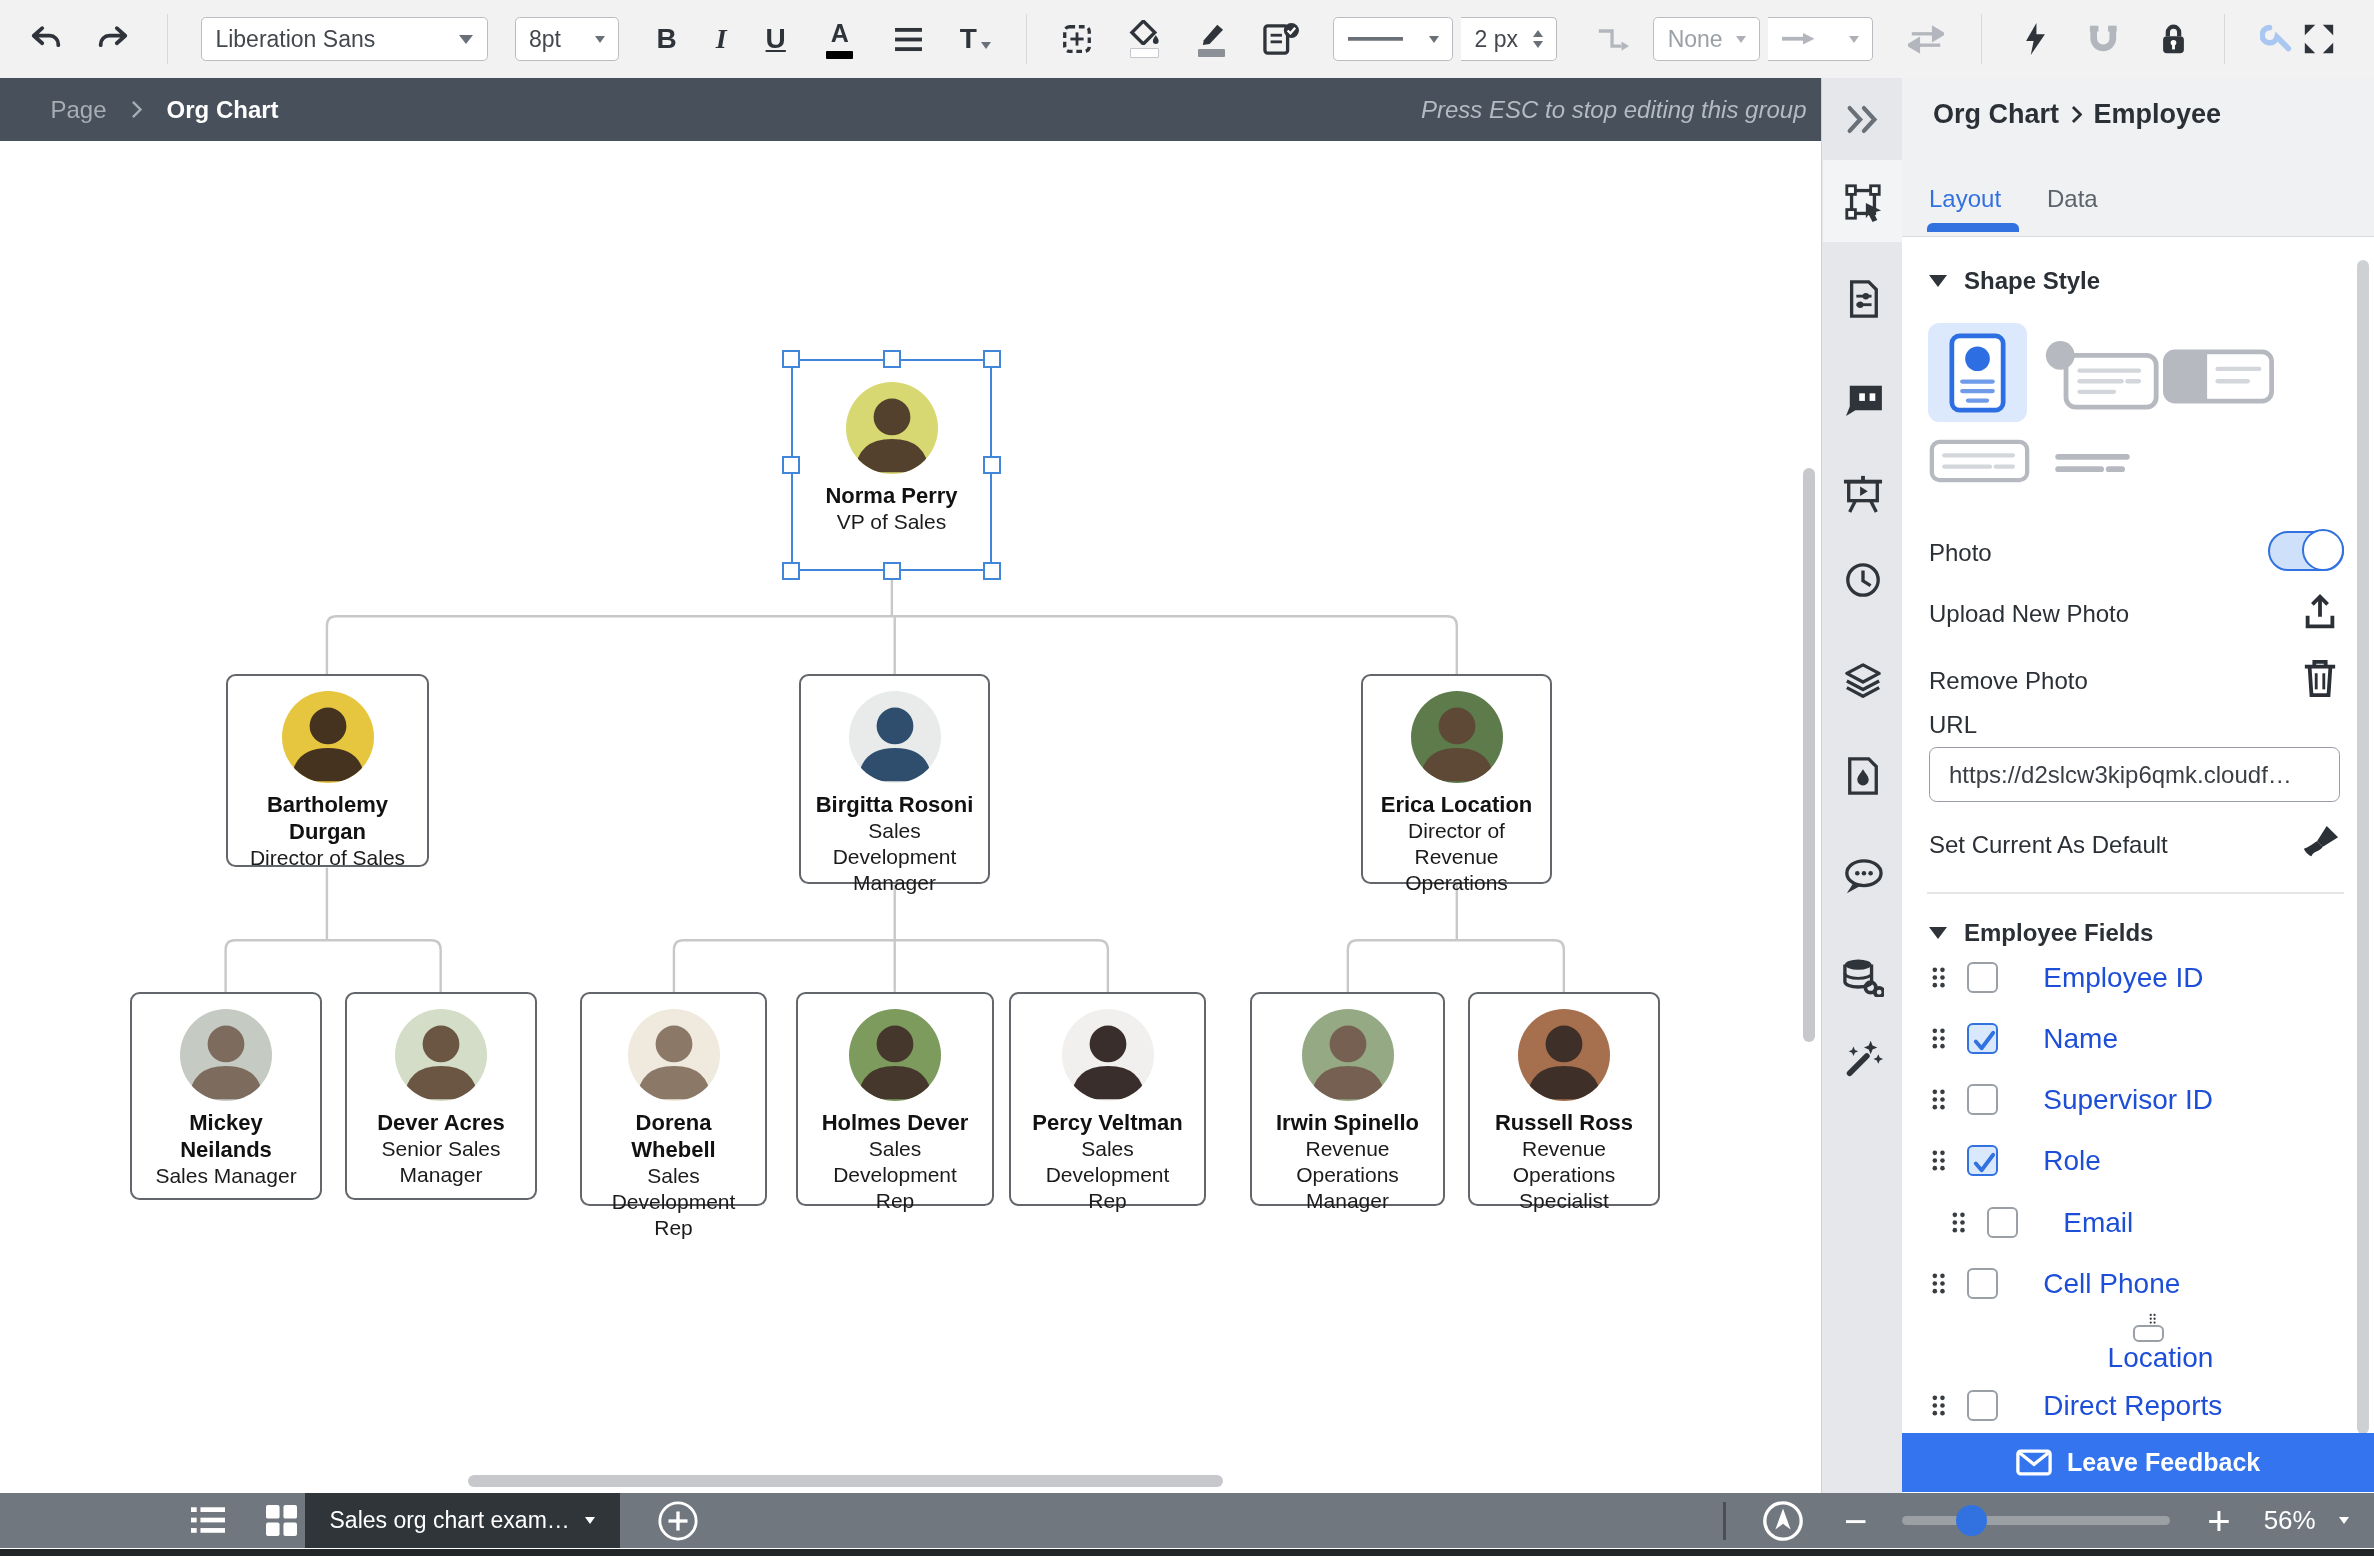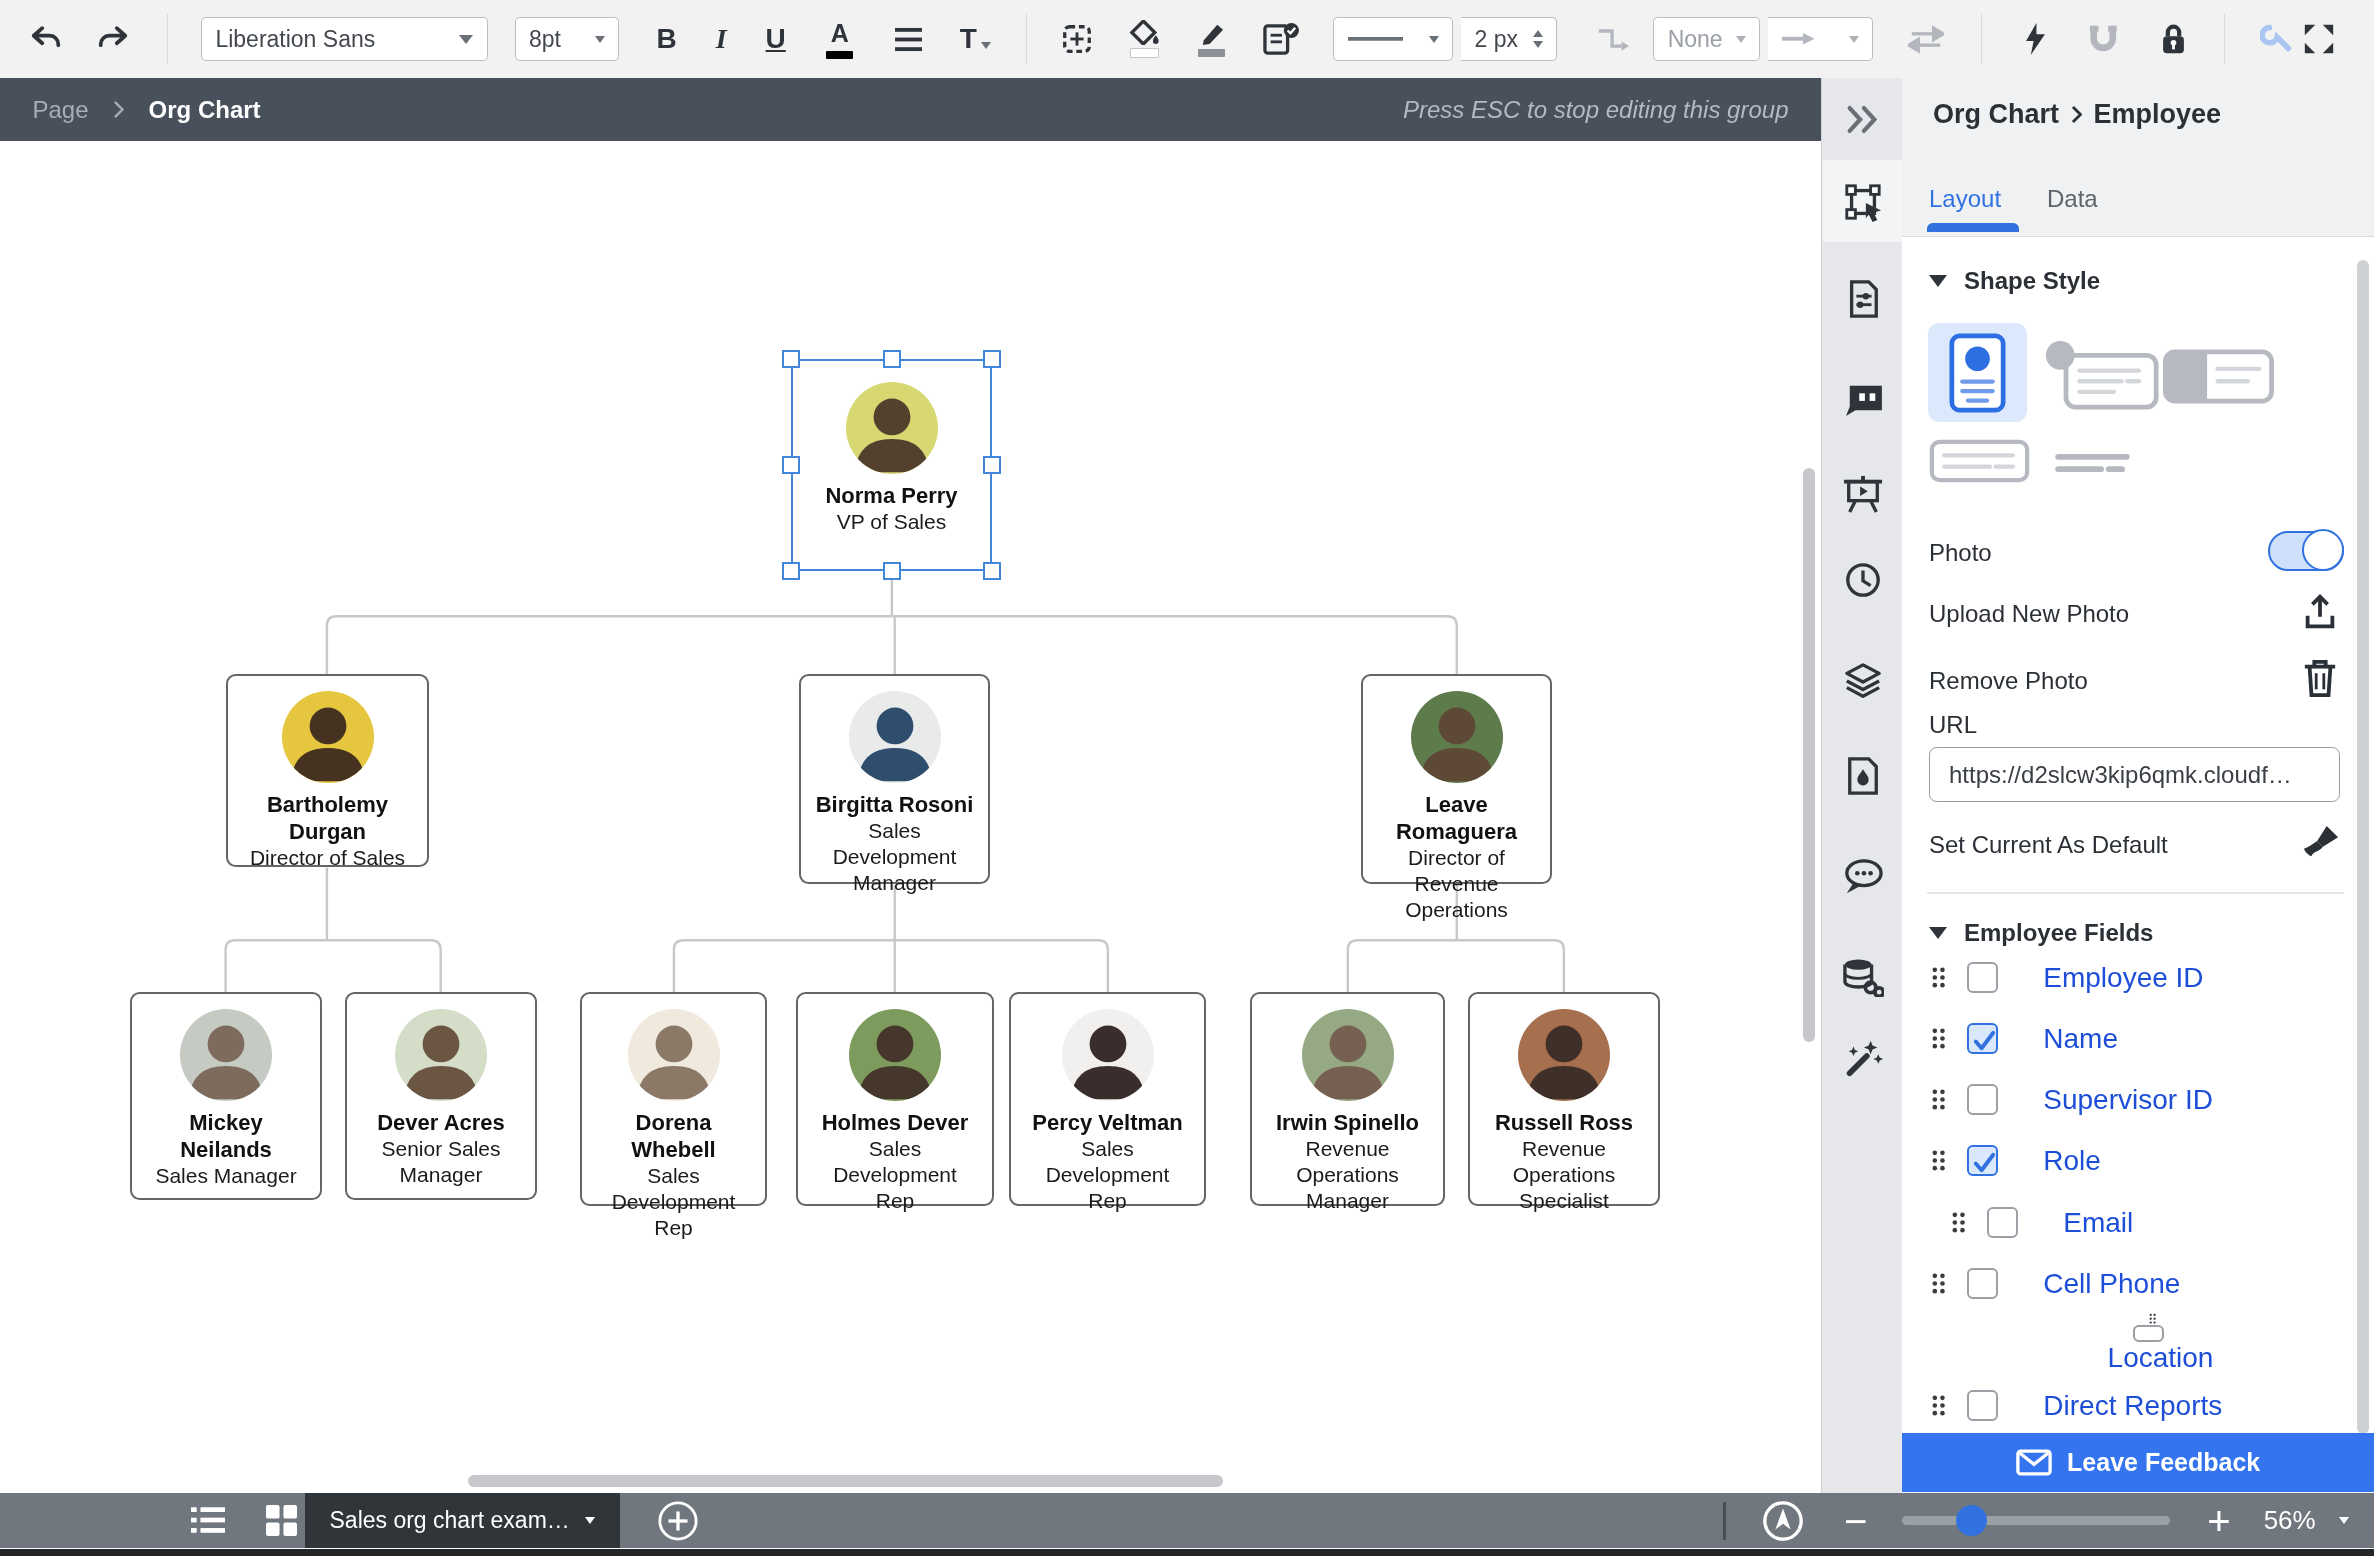--- a/index.html
+++ b/index.html
@@ -15,21 +15,21 @@
   .selbox{background:#fff;border:1.9px solid #b9bcc1;border-radius:4.8px;height:44px;display:flex;align-items:center;
           padding:0 13.4px;color:#43484e;font-size:23px;box-sizing:border-box;}
   .caret{width:0;height:0;border-left:7.6px solid transparent;border-right:7.6px solid transparent;border-top:9.6px solid #6a7077;}
   .caret.sm{border-left-width:5.7px;border-right-width:5.7px;border-top-width:7.6px;}
   .caret.up{border-top:none;border-bottom:7.6px solid #6a7077;border-left-width:5.7px;border-right-width:5.7px;}
   .caret.white{border-top-color:#fff;}
   .glyph{font-size:28px;font-weight:bold;color:#2f343a;}
   .swatch{height:8.6px;width:27px;margin-top:2.9px;border-radius:1px;}
 
   
-  #crumbbar{left:0;top:78px;width:1821px;height:63px;background:#47505b;display:flex;align-items:center;color:#fff;}
+  #crumbbar{left:0;top:78px;width:1821px;height:63px;background:#47505b;display:flex;align-items:center;color:#fff;padding-left:18px;}
   #crumb-page{color:#a7adb4;font-size:24px;margin-left:32.5px;}
   #crumb-group{color:#fff;font-size:24px;font-weight:bold;}
   #esc-hint{margin-left:auto;margin-right:32.5px;color:#b4bac1;font-size:24px;font-style:italic;}
 
   
   #canvas{left:0;top:141px;width:1821px;height:1350px;background:#fff;overflow:hidden;}
   .node{position:absolute;background:#fff;border:2.9px solid #63666a;border-radius:9.6px;box-sizing:border-box;text-align:center;}
   .node.selected{border:none;}
   .avatar{width:92px;height:92px;border-radius:50%;margin:15.3px auto 0;overflow:hidden;}
   .nm{font-size:22px;font-weight:bold;color:#111;margin-top:7.6px;line-height:27px;padding:0 13.4px;}
@@ -284,21 +284,21 @@
         <div class="nm">Birgitta Rosoni</div>
         <div class="rl">Sales Development Manager</div>
       </div>
       <div class="node" style="left: 1361px; top: 533px; width: 191px; height: 210px;">
         <div class="avatar" style="background:#5e7b4c">
           <svg width="92" height="92" viewBox="0 0 100 100">
             <circle cx="50" cy="38" r="20" fill="#5e4936"></circle>
             <path d="M10 98 Q12 62 50 62 Q88 62 90 98 Z" fill="#5e4936"></path>
           </svg>
         </div>
-        <div class="nm">Leave Romaguera</div>
+        <div class="nm">Erica Location</div>
         <div class="rl">Director of Revenue Operations</div>
       </div>
       <div class="node" style="left: 130px; top: 851px; width: 192px; height: 208px;">
         <div class="avatar" style="background:#c5cac3">
           <svg width="92" height="92" viewBox="0 0 100 100">
             <circle cx="50" cy="38" r="20" fill="#7d6c5e"></circle>
             <path d="M10 98 Q12 62 50 62 Q88 62 90 98 Z" fill="#7d6c5e"></path>
           </svg>
         </div>
         <div class="nm">Mickey Neilands</div>

